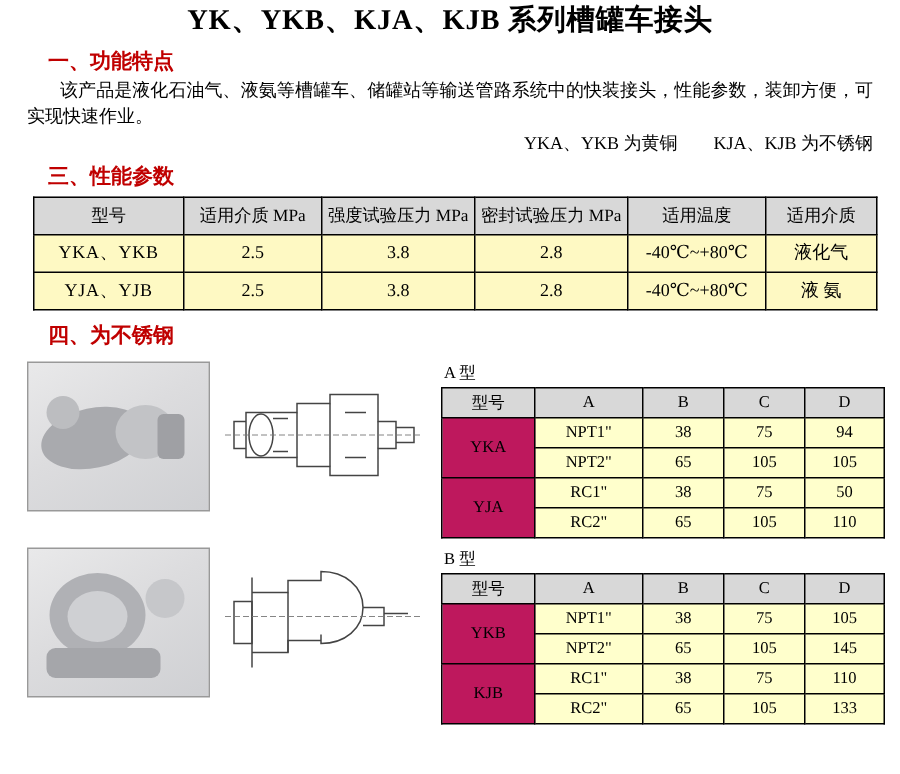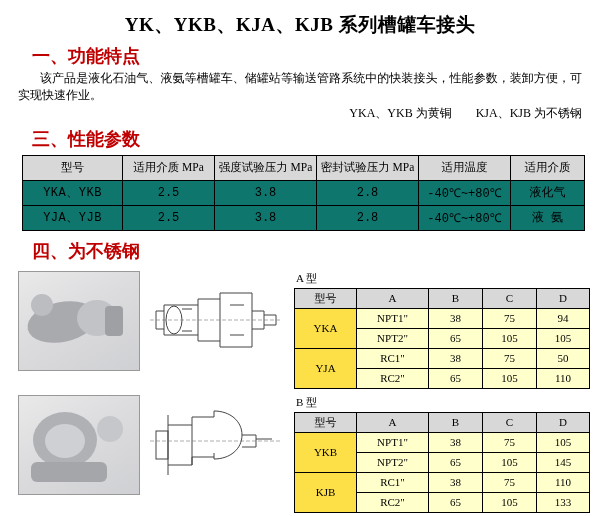--- a/index.html
+++ b/index.html
@@ -20,28 +20,27 @@
     height: 516px;
     position: relative;
     box-sizing: border-box;
     padding: 0 18px;
   }
   .doc-title {
     text-align: center;
     font-size: 19px;
     font-weight: bold;
     letter-spacing: 0.5px;
-    margin-top: 12px;
     margin-bottom: 6px;
     font-family: "Liberation Serif", "DejaVu Serif", serif;
   }
   .sec-head {
     color: #c00000;
     font-weight: bold;
-    font-size: 18px;
+    font-size: 14px;
     margin: 5px 0 2px 14px;
     font-family: "Liberation Serif", "DejaVu Serif", serif;
   }
   .body-text {
     font-size: 12px;
     line-height: 1.45;
     margin: 0 0 0 0;
     text-align: justify;
     font-family: "Liberation Serif", "DejaVu Serif", serif;
   }
@@ -68,23 +67,22 @@
     text-align: center;
     height: 22px;
     padding: 1px 2px;
     font-weight: normal;
   }
   table.perf thead th {
     background: #d8d8d8;
     font-size: 11.5px;
   }
   table.perf tbody td {
-    background: #0f766e;
+    background: #fef9c3;
     font-size: 12px;
-    font-family: Liberation Mono, monospace;
   }
   table.perf tbody td.first {
     letter-spacing: 0.5px;
   }
 
   
   .dim-wrap {
     margin-top: 8px;
     position: relative;
   }
@@ -136,21 +134,21 @@
     padding: 0 2px;
     font-weight: normal;
   }
   table.dim thead th {
     background: #d8d8d8;
   }
   table.dim tbody td {
     background: #ffffcc;
   }
   table.dim tbody td.model {
-    background: #fde047;
+    background: #be185d;
   }
   .sec-head.dim-head {
     margin-top: 8px;
     margin-bottom: 2px;
   }
 </style>
 </head>
 <body>
 
 <div class="page">

